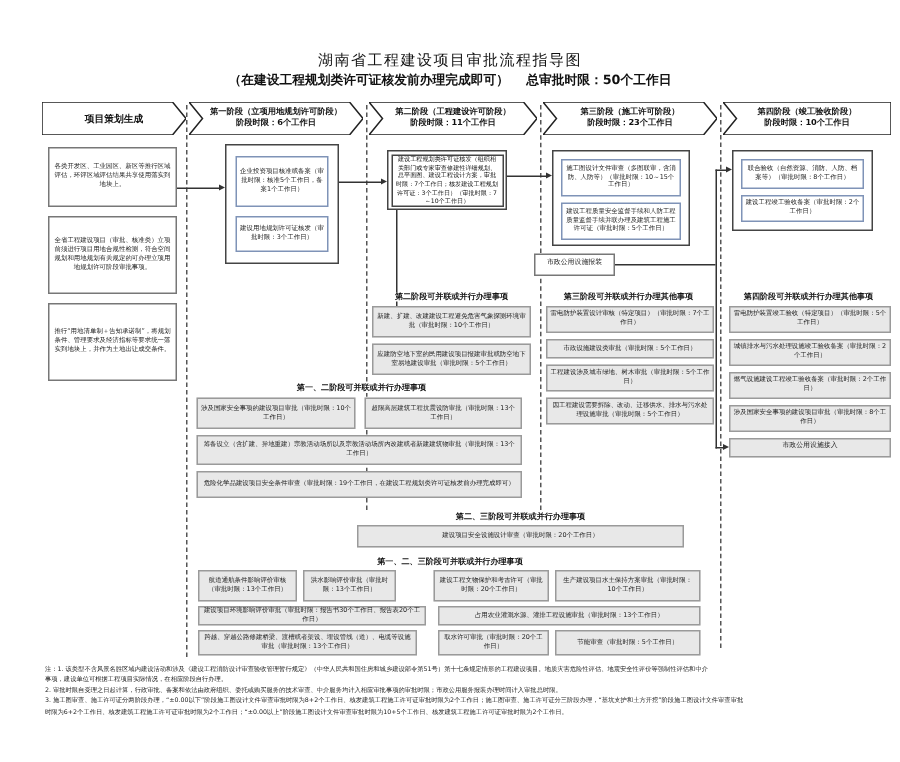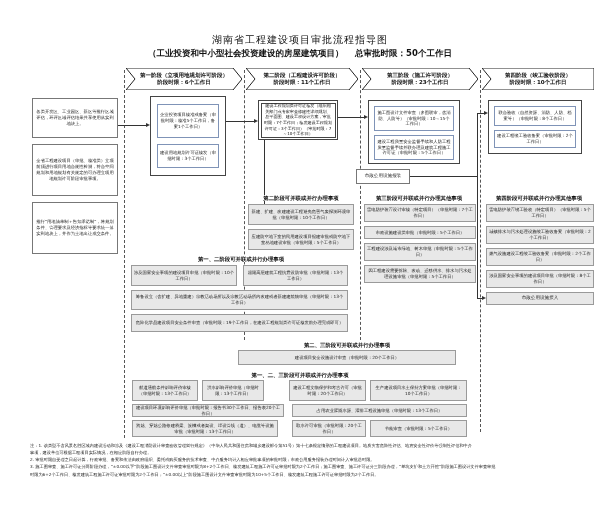--- a/index.html
+++ b/index.html
@@ -26,27 +26,33 @@
   .dash{position:absolute;width:0;border-left:1px dashed #555;}
   .ah{position:absolute;width:0;height:0;border-top:2.5px solid transparent;border-bottom:2.5px solid transparent;border-left:4px solid #333;}
   .notes{position:absolute;font-size:4.2px;line-height:1.7;color:#222;text-align:left;}
 </style>
 </head>
 <body>
 
 <div id="canvas">
 
   <div class="abs ttl1" style="top:33px;left:0;">湖南省工程建设项目审批流程指导图</div>
-  <div class="abs ttl2" style="top:48px;left:0;">（工业投资和中小型社会投资建设的房屋建筑项目）　 总审批时限：50个工作日</div>
+  <div class="abs ttl2" style="top:48px;left:0;">（在建设工程规划类许可证核发前办理完成即可）　 总审批时限：50个工作日</div>
 
   <div class="dash" style="left:124px;top:70px;height:368px;"></div>
   <div class="dash" style="left:244px;top:70px;height:270px;"></div>
   <div class="dash" style="left:360px;top:70px;height:270px;"></div>
   <div class="dash" style="left:480px;top:70px;height:362px;"></div>
 
+  <div class="chev" style="left:28px;top:68px;width:96px;">
+    <svg width="96" height="22">
+        <polygon points="0,0 87,0 96,11 87,22 0,22" fill="#fff" stroke="#222" stroke-width="1"></polygon>
+      </svg>
+    <div class="ct" style="font-size:6.5px;">项目策划生成</div>
+  </div>
   <div class="chev" style="left:126px;top:68px;width:116px;">
     <svg width="116" height="22">
         <polygon points="0,0 107,0 116,11 107,22 0,22 9,11" fill="#fff" stroke="#222" stroke-width="1"></polygon>
       </svg>
     <div class="ct">
         <span>第一阶段（立项用地规划许可阶段）</span>
         <span>阶段时限：6个工作日</span>
       </div>
   </div>
   <div class="chev" style="left:246px;top:68px;width:112px;">

